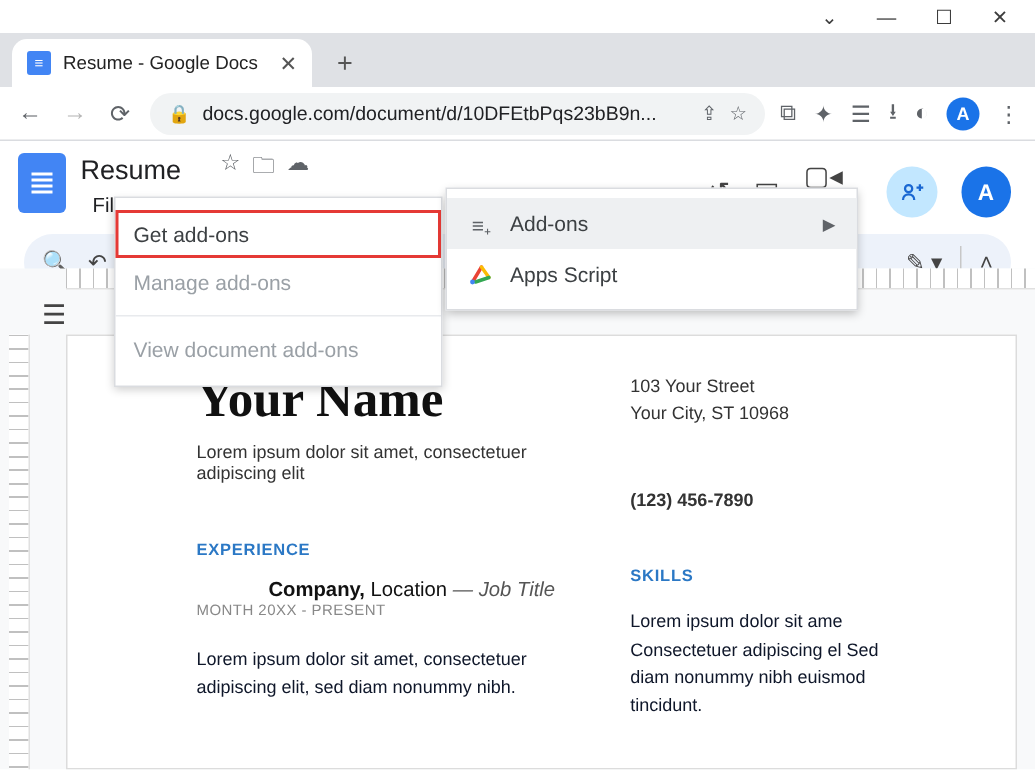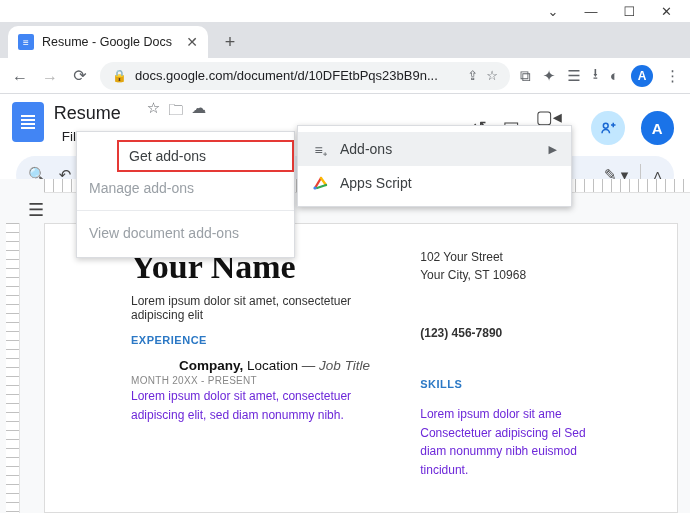--- a/index.html
+++ b/index.html
@@ -36,45 +36,45 @@
 .avatar-lg{width:34px;height:34px;border-radius:50%;background:#1a73e8;color:#fff;display:flex;align-items:center;justify-content:center;font-weight:bold;font-size:15px;}
 
 .toolbar{height:38px;margin:6px 16px 0;background:#edf2fa;border-radius:20px;display:flex;align-items:center;padding:0 12px;gap:12px;color:#444;font-size:15px;}
 .toolbar .spacer{flex:1;}
 .tool-sep{width:1px;height:22px;background:#c7c7c7;}
 .pencil{display:flex;align-items:center;gap:3px;}
 
 .menus{position:absolute;z-index:10;}
 .ext-menu{left:76px;top:131px;width:219px;background:#fff;border:1px solid #dadce0;box-shadow:0 2px 6px rgba(0,0,0,0.2);padding:8px 0;font-size:14px;}
 .ext-menu .item{padding:8px 12px;color:#3c4043;}
-.ext-menu .item.highlight{border:2px solid #e53935;padding:6px 10px;margin-left:40px;}
+.ext-menu .item.highlight{border:2px solid #e53935;padding:6px 10px;}
 .ext-menu .item.disabled{color:#9aa0a6;}
 .ext-menu hr{border:none;border-top:1px solid #e8eaed;margin:6px 0;}
 .sub-menu{left:297px;top:125px;width:275px;background:#fff;border:1px solid #dadce0;box-shadow:0 2px 6px rgba(0,0,0,0.25);padding:6px 0;font-size:14px;}
 .sub-menu .sitem{display:flex;align-items:center;padding:8px 14px;gap:10px;color:#3c4043;}
 .sub-menu .sitem.hov{background:#eef0f2;}
 .sub-menu .sicon{width:18px;height:18px;display:flex;align-items:center;justify-content:center;color:#5f6368;font-size:14px;}
 .sub-menu .arrow{margin-left:auto;font-size:11px;color:#5f6368;}
 
 .canvas-wrap{position:absolute;left:0;top:179px;right:0;bottom:0;background:#f8f9fa;}
 .ruler-h{height:14px;margin-left:44px;background:#fff;border-bottom:1px solid #e0e0e0;background-image:repeating-linear-gradient(90deg,#c0c0c0 0,#c0c0c0 1px,transparent 1px,transparent 9px);}
 .outline-btn{position:absolute;left:28px;top:20px;color:#444;font-size:18px;}
 .ruler-v{position:absolute;left:6px;top:44px;width:14px;bottom:0;background:#fff;border-right:1px solid #e0e0e0;background-image:repeating-linear-gradient(180deg,#c0c0c0 0,#c0c0c0 1px,transparent 1px,transparent 9px);}
 .page{position:absolute;left:44px;top:44px;right:12px;background:#fff;border:1px solid #dcdcdc;padding:24px 78px 20px 86px;bottom:0;}
 .resume{display:flex;gap:30px;}
 .col-l{flex:1.45;}
 .col-r{flex:1;font-size:12px;color:#212121;line-height:1.55;}
 .name{font-family:Georgia,"Times New Roman",serif;font-size:34px;font-weight:bold;color:#111;margin-bottom:8px;}
-.summary{font-size:12px;color:#333;margin-bottom:12px;}
+.summary{font-size:12px;color:#333;margin-bottom:39px;}
 .sec-h{color:#2b78c5;font-size:11px;font-weight:bold;letter-spacing:0.5px;margin-bottom:12px;}
 .job-line{font-size:13.5px;color:#111;margin-bottom:2px;}
 .job-line b{font-weight:bold;margin-left:48px;}
 .job-line .it{font-style:italic;color:#555;}
-.date{font-size:10px;color:#888;letter-spacing:0.3px;margin-bottom:1px;}
-.body-text{font-size:12px;color:#6d28d9;line-height:1.55;}
+.date{font-size:10px;color:#888;letter-spacing:0.3px;margin-bottom:17px;}
+.body-text{font-size:12px;color:#0f172a;line-height:1.55;}
 .contact-addr{font-size:12px;color:#333;line-height:1.5;margin-bottom:34px;}
 .contact-addr .bold{font-weight:bold;margin-top:40px;}
 svg{display:block;}
 </style>
 </head>
 <body>
 
 <div class="window-controls">
   <span>⌄</span>
   <span>—</span>
@@ -197,21 +197,21 @@
         <div class="job-line">
           <b>Company,</b>
           <span>Location</span>
           <span class="it"> <span>—</span> <span>Job Title</span></span>
         </div>
         <div class="date">MONTH 20XX - PRESENT</div>
         <div class="body-text">Lorem ipsum dolor sit amet, consectetuer adipiscing elit, sed diam nonummy nibh.</div>
       </div>
       <div class="col-r">
         <div class="contact-addr">
-          <div>102 Your Street</div>
+          <div>103 Your Street</div>
           <div>Your City, ST 10968</div>
           <div class="bold">(123) 456-7890</div>
         </div>
         <div class="sec-h">SKILLS</div>
         <div class="body-text">Lorem ipsum dolor sit ame Consectetuer adipiscing el Sed diam nonummy nibh euismod tincidunt.</div>
       </div>
     </div>
   </div>
 </div>
 

